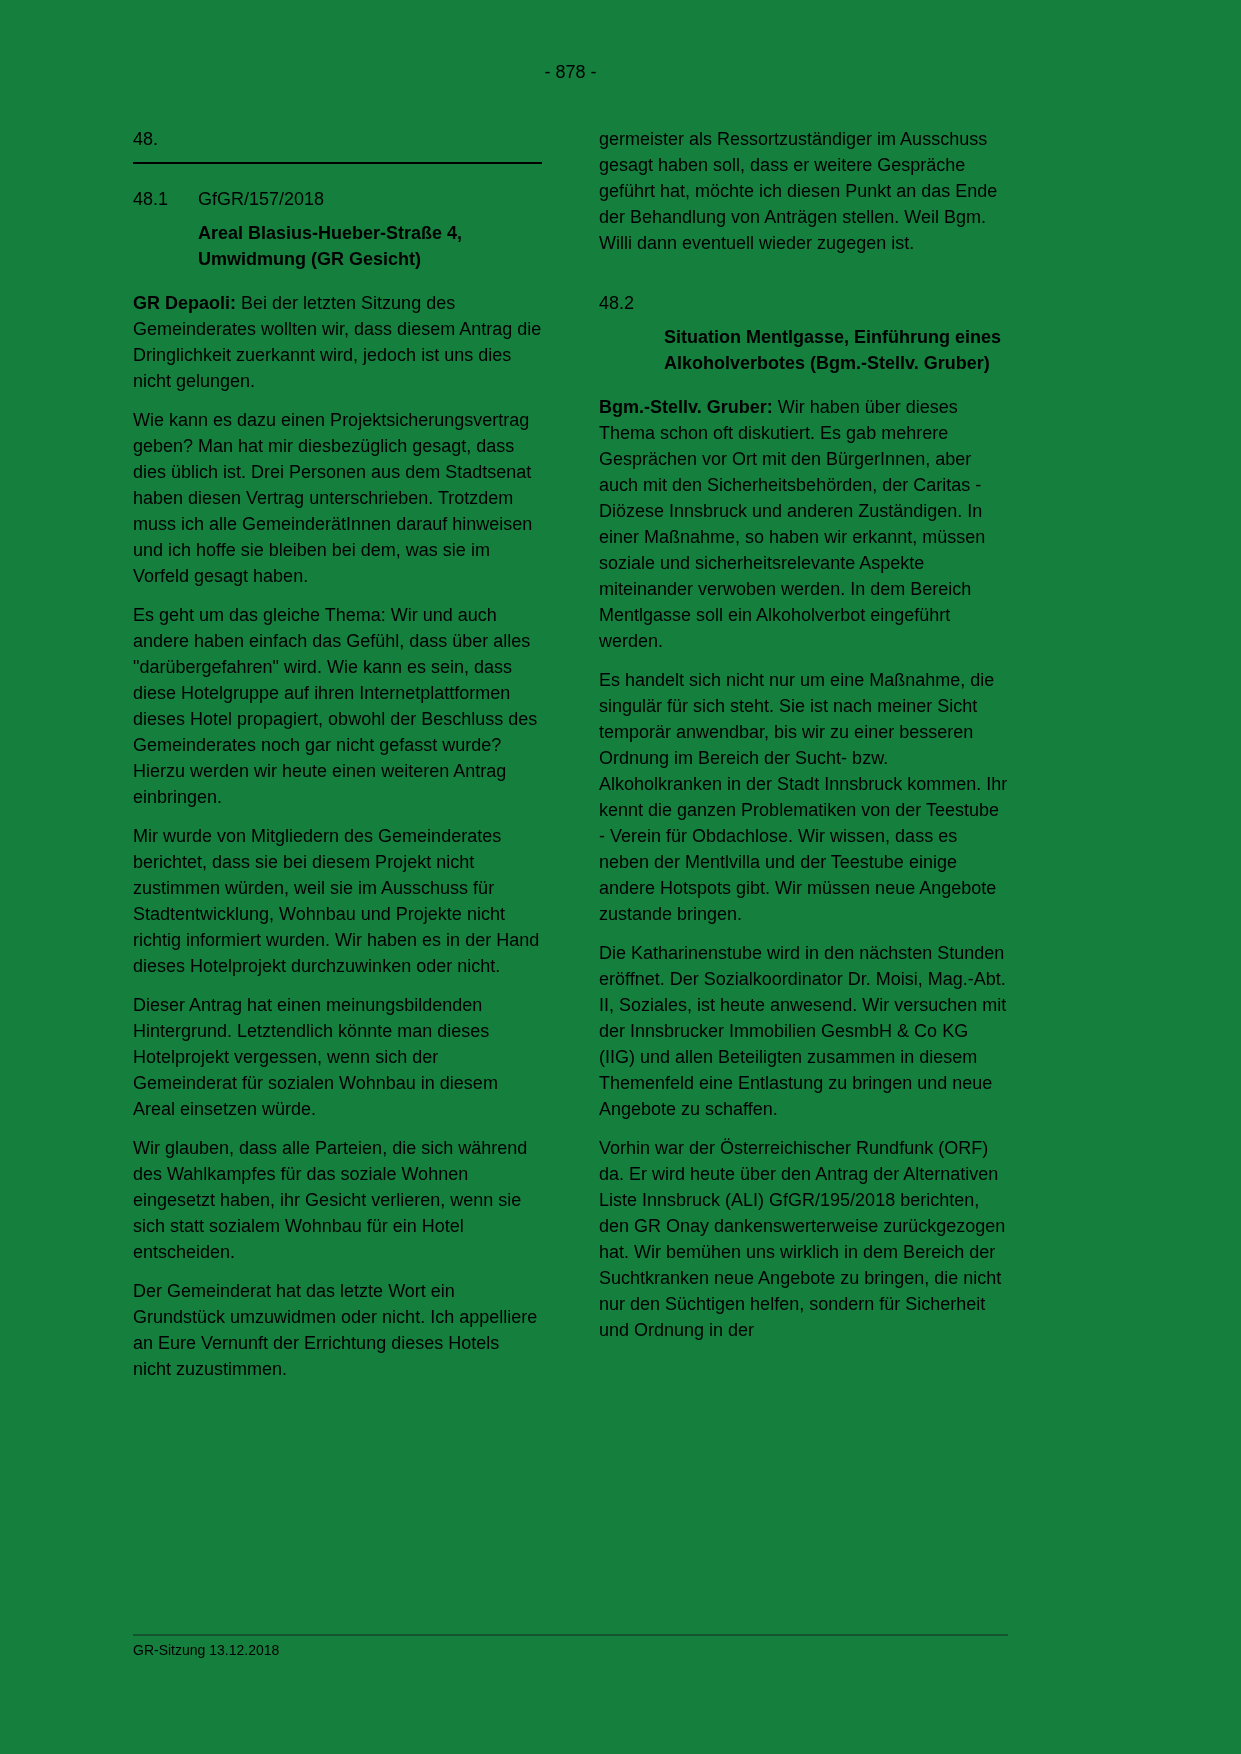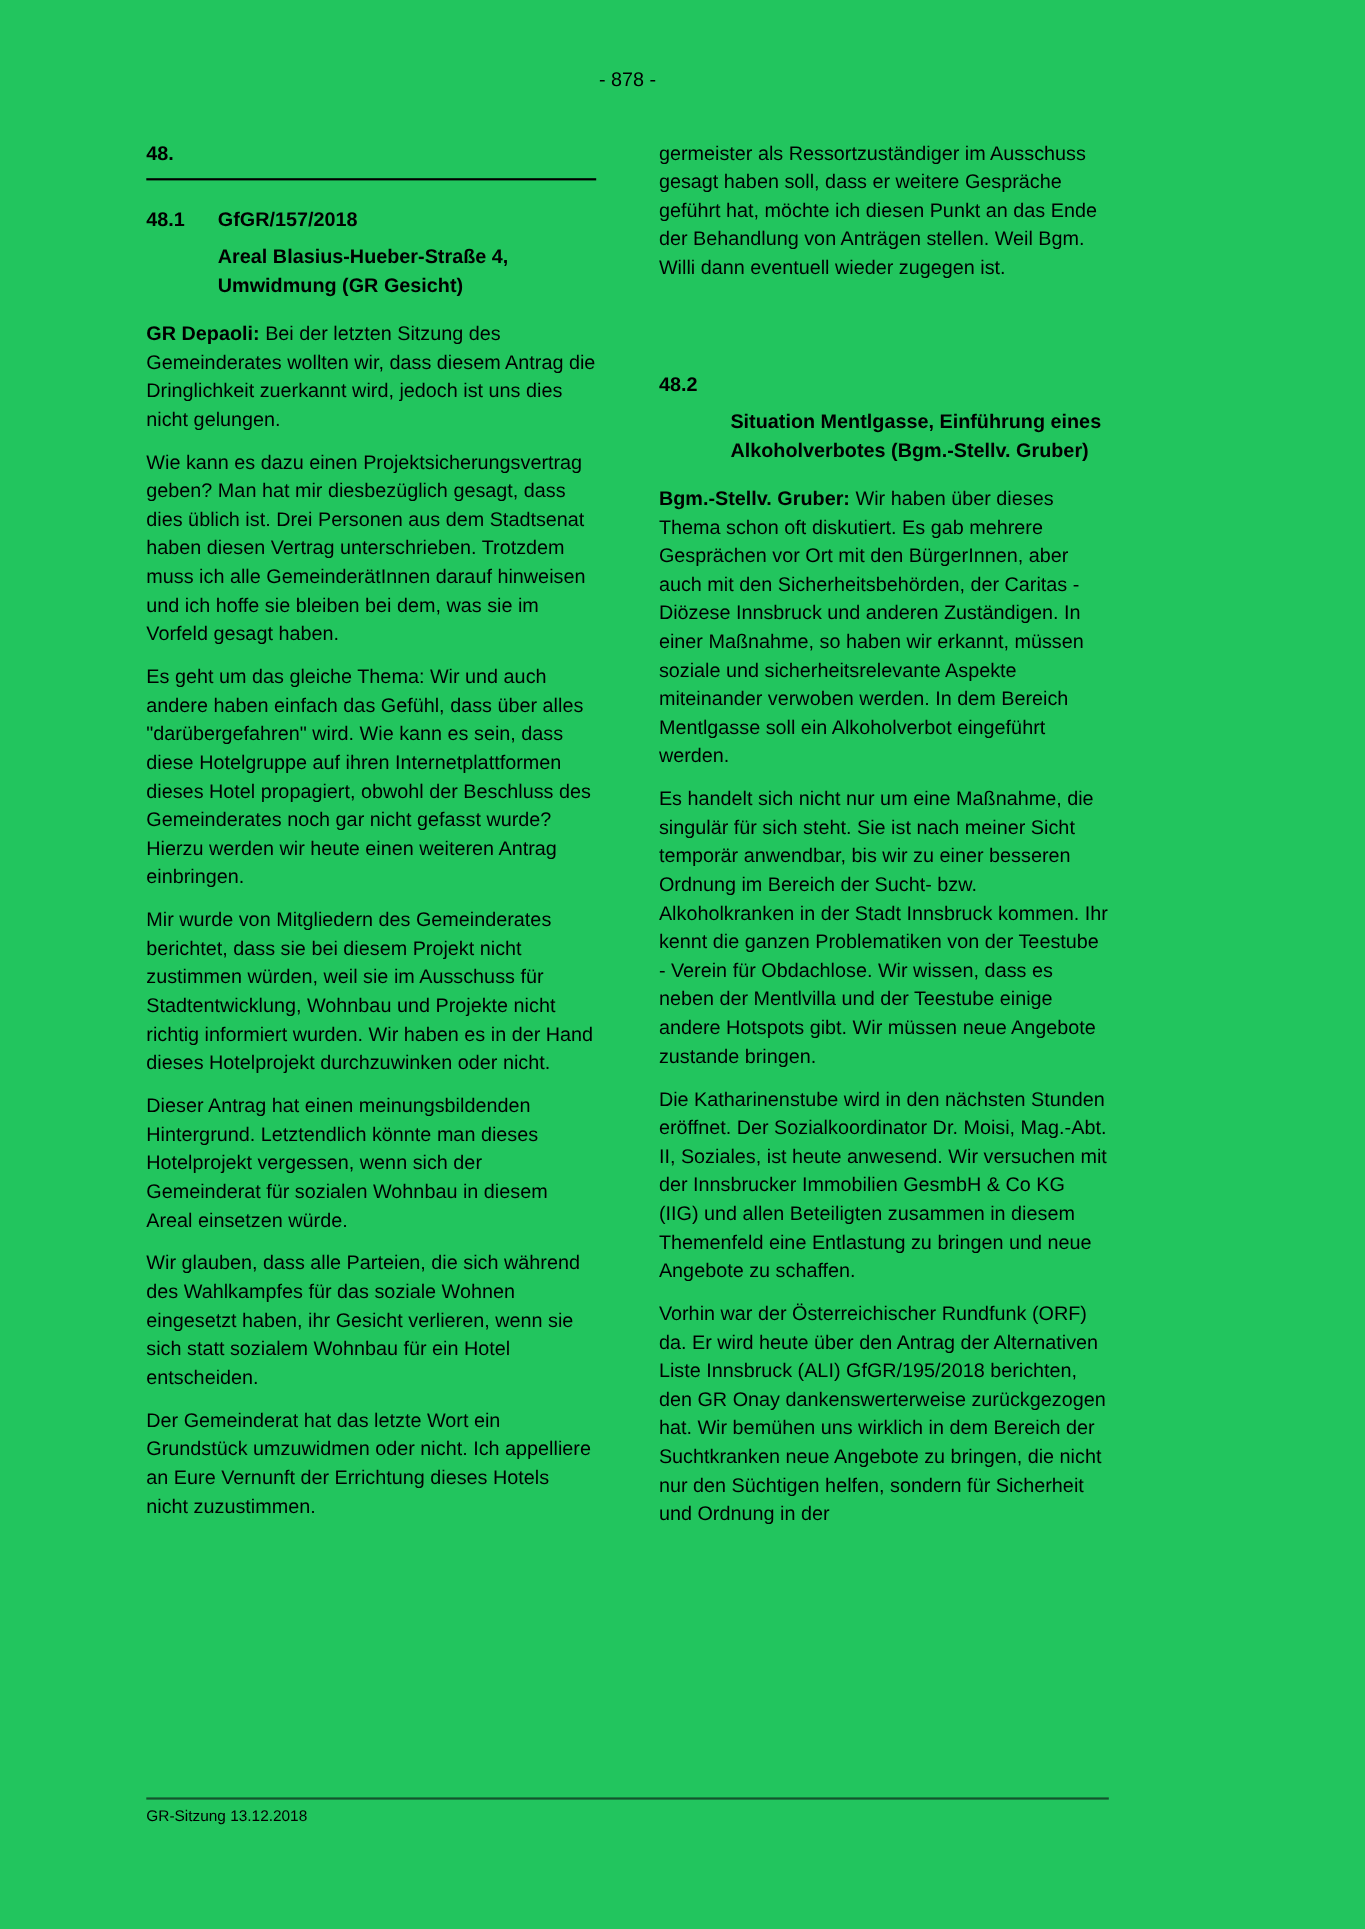--- a/index.html
+++ b/index.html
@@ -4,21 +4,21 @@
 <style>
   html, body {
     margin: 0;
     padding: 0;
     background: #e8e8e8;
   }
   .page {
     position: relative;
     width: 1241px;
     height: 1754px;
-    background: #22c55e;
+    background: #15803d;
     font-family: "Liberation Sans", "DejaVu Sans", sans-serif;
     color: #000000;
     overflow: hidden;
   }
   .page-number {
     position: absolute;
     top: 62px;
     left: 133px;
     width: 875px;
     text-align: center;
@@ -33,38 +33,38 @@
     gap: 57px;
   }
   .col {
     width: 409px;
     font-size: 18px;
     line-height: 26px;
     text-align: left;
   }
   .hgroup {
     display: flex;
-    font-weight: bold;
+    font-weight: normal;
   }
   .hgroup .hnum {
     width: 65px;
     flex-shrink: 0;
   }
   .hgroup .htext {
     flex: 1;
   }
   .hgroup.underlined {
     border-bottom: 2px solid #000;
     padding-bottom: 10px;
   }
   .hgroup.sub {
     margin-top: 22px;
   }
   .hgroup.sub-right {
-    margin-top: 80px;
+    margin-top: 34px;
   }
   .subtitle {
     margin: 8px 0 18px 65px;
     font-weight: bold;
   }
   .para {
     margin: 0 0 13px 0;
   }
   .para b sup {
     line-height: 0;

